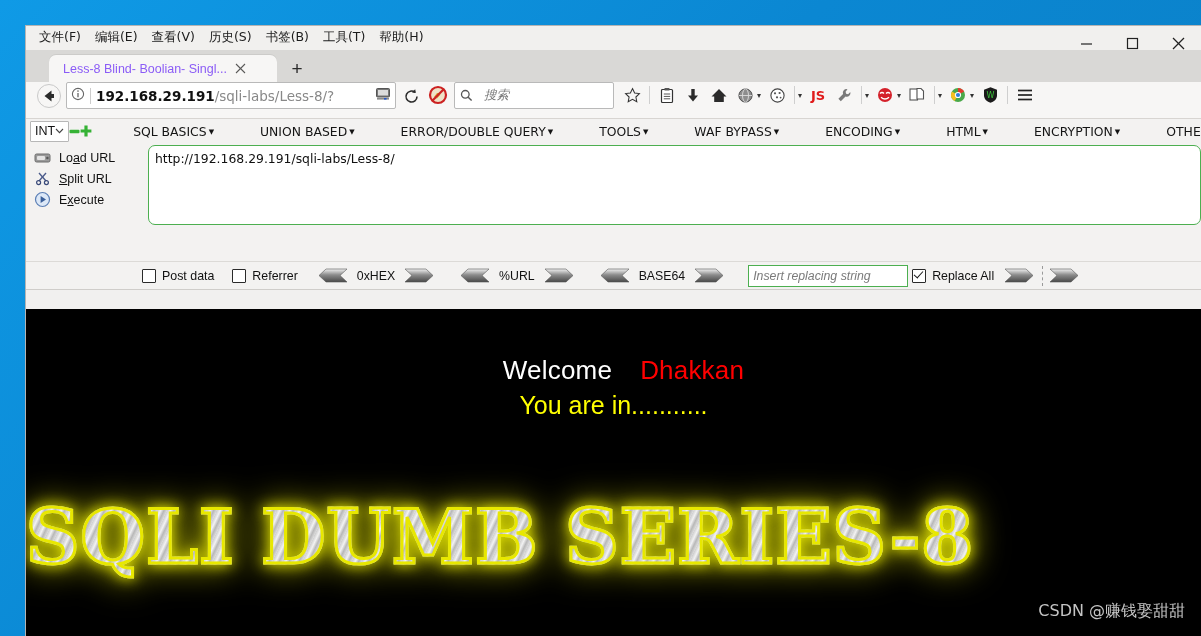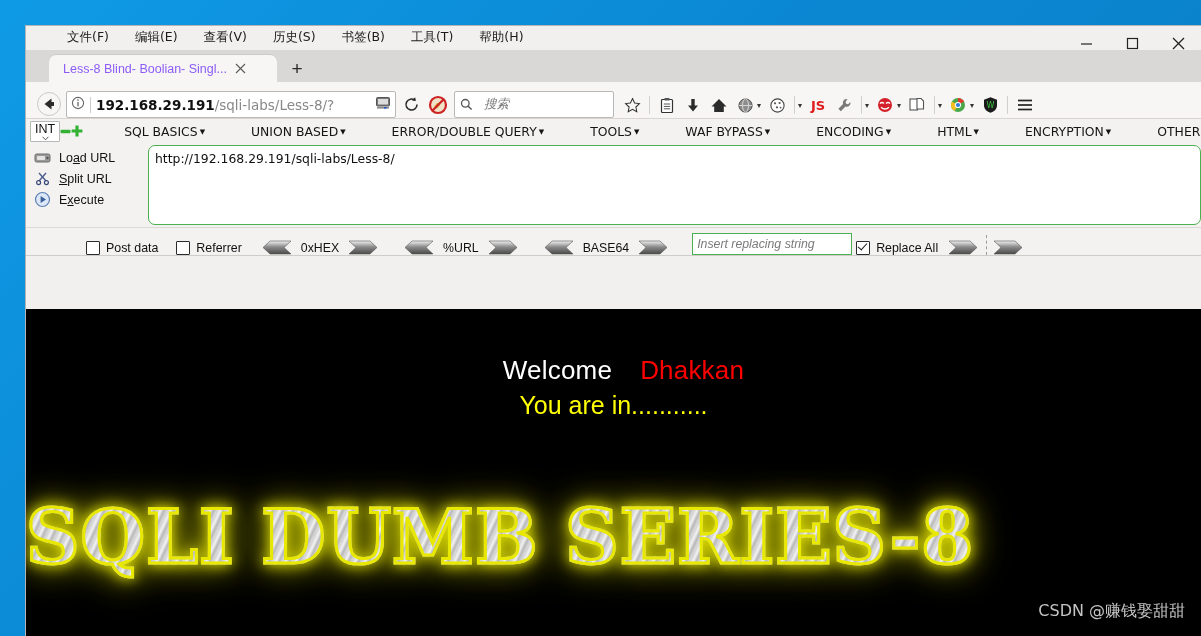--- a/index.html
+++ b/index.html
@@ -19,21 +19,21 @@
   #window{
     position:absolute;left:26px;top:26px;width:1175px;height:610px;
     background:#f1f0ef;overflow:hidden;
     box-shadow:0 0 0 1px #b4b4b4;
   }
   
   .titlebar{
     position:relative;height:24px;background:#f1f0ee;
     display:flex;align-items:center;
   }
-  .menubar{display:flex;align-items:center;padding-left:6px;gap:12px;margin-left:28px;}
+  .menubar{display:flex;align-items:center;padding-left:6px;gap:0px;}
   .menu-item{
     font-size:12.5px;color:#1b1b1b;padding:3px 7px 4px 7px;white-space:nowrap;
     font-family:"DejaVu Sans","Liberation Sans",sans-serif;
   }
   .wincontrols{
     position:absolute;right:0;top:0;height:34px;display:flex;align-items:center;
   }
   .wc{width:46px;height:30px;display:flex;align-items:center;justify-content:center;}
   .wc svg{display:block;}
   
@@ -50,21 +50,21 @@
     font-size:12.5px;color:#8b5cf6;white-space:nowrap;overflow:hidden;
     max-width:175px;text-overflow:clip;
   }
   .tab-close{width:16px;height:16px;display:flex;align-items:center;justify-content:center;opacity:.8;}
   .newtab{
     width:28px;height:26px;display:flex;align-items:center;justify-content:center;
     font-size:19px;color:#2b2b2b;font-weight:300;margin-left:6px;
   }
   
   .navbar{
-    height:36px;background:#f7f6f5;display:flex;align-items:flex-end;
+    height:36px;background:#f7f6f5;display:flex;align-items:flex-start;
     padding:0 4px 0 8px;gap:0px;border-bottom:1px solid #d8d5d2;
   }
   .navbtn{width:30px;height:28px;display:flex;align-items:center;justify-content:center;}
   .urlbox{
     flex:0 0 auto;width:320px;height:25px;background:#fff;border:1px solid #b9b9b9;
     border-radius:2px;display:flex;align-items:center;padding:0 4px;margin-left:2px;gap:5px;
     overflow:hidden;
   }
   .url-text{
     font-size:13.5px;color:#111;white-space:nowrap;overflow:hidden;
@@ -79,21 +79,21 @@
   .search-ph{font-size:12.5px;color:#777;font-style:italic;}
   .ext-icons{display:flex;align-items:center;gap:2px;margin-left:6px;}
   .ext{width:24px;height:26px;display:flex;align-items:center;justify-content:center;position:relative;}
   .caret{font-size:8px;color:#333;margin-left:-2px;margin-right:2px;}
   .vsep{width:1px;height:18px;background:#cfcfcf;margin:0 3px;}
   
   .hb{background:#f3f2f1;border-bottom:1px solid #cfcdca;}
   .hb-row1{height:24px;display:flex;align-items:center;padding-left:2px;gap:0;}
   .hb-select{
     width:96px;height:19px;background:#fff;border:1px solid #b7b7b7;border-radius:1px;
-    display:flex;align-items:center;justify-content:space-between;padding:0 4px;margin-left:2px;flex-direction:column;
+    display:flex;align-items:center;justify-content:space-between;padding:0 4px;margin-left:2px;
   }
   .hb-select span{font-size:12.5px;color:#111;}
   .hb-icon-min,.hb-icon-plus{width:18px;display:flex;align-items:center;justify-content:center;}
   .hb-menu{
     font-size:12.4px;color:#141414;padding:2px 5px;white-space:nowrap;
     font-family:"DejaVu Sans","Liberation Sans",sans-serif;
     margin-left:36px;
   }
   .hb-menu .tri{font-size:7px;vertical-align:middle;margin-left:2px;}
   .hb-body{display:flex;align-items:flex-start;padding:2px 0 2px 0;}
@@ -104,22 +104,23 @@
   .hb-ta{
     flex:1;height:70px;background:#fff;border:1px solid #4caf50;border-radius:7px;
     padding:4px 6px;margin-right:0px;overflow:hidden;position:relative;
   }
   .hb-ta .ln{
     font-size:12.4px;color:#111;line-height:17px;white-space:nowrap;
     font-family:"DejaVu Sans","Liberation Sans",sans-serif;
   }
   .caret-bar{display:inline-block;width:1px;height:12px;background:#111;vertical-align:-2px;}
   .hb-opts{
-    height:27px;display:flex;align-items:flex-end;gap:0;border-top:1px solid #dcdad7;
-    padding-left:60px;
+    height:27px;display:flex;align-items:center;gap:0;border-top:1px solid #dcdad7;
+    padding-left:116px;
+    margin-top:34px;
   }
   .cbx{width:12px;height:12px;border:1.5px solid #2a2a2a;background:#fff;display:inline-block;
        position:relative;border-radius:1px;}
   .cbx.checked::after{
     content:"";position:absolute;left:3px;top:-1px;width:4px;height:8px;
     border:solid #1a1a1a;border-width:0 1.7px 1.7px 0;transform:rotate(42deg);
   }
   .opt{display:flex;align-items:center;gap:6px;margin-right:18px;}
   .opt span{font-size:12.4px;color:#111;}
   .arrowgrp{display:flex;align-items:center;gap:9px;margin-right:22px;}

